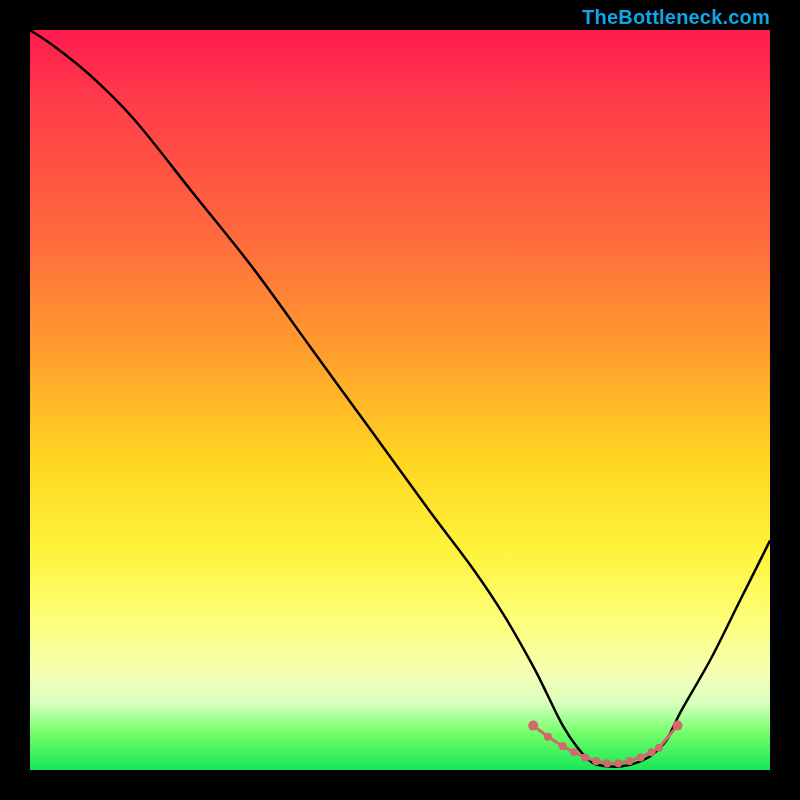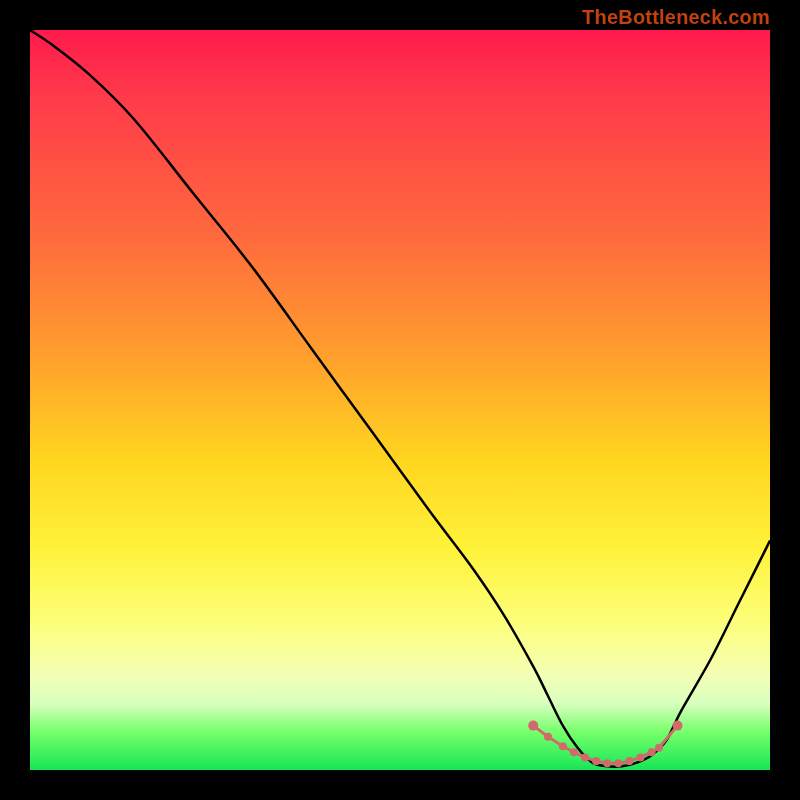--- a/index.html
+++ b/index.html
@@ -53,21 +53,21 @@
     left: 0;
     top: 0;
     width: 740px;
     height: 740px;
     pointer-events: none;
   }
   .watermark {
     position: absolute;
     right: 30px;
     top: 6px;
-    color: #c2410c;
+    color: #0ea5e9;
     font-size: 20px;
     font-weight: 600;
     letter-spacing: 0.2px;
     text-align: center;
   }
 </style>
 </head>
 <body>
 
 <div class="watermark">TheBottleneck.com</div>

